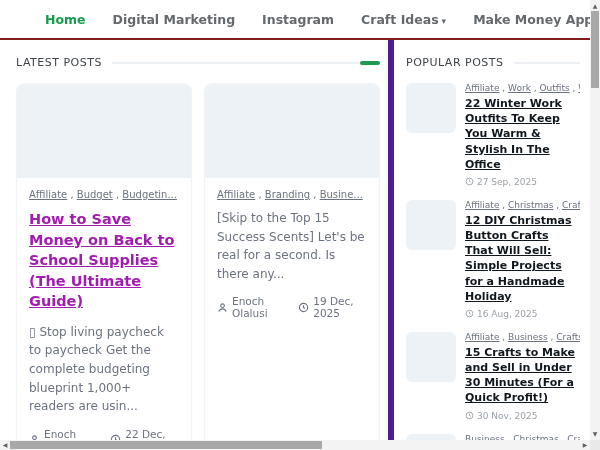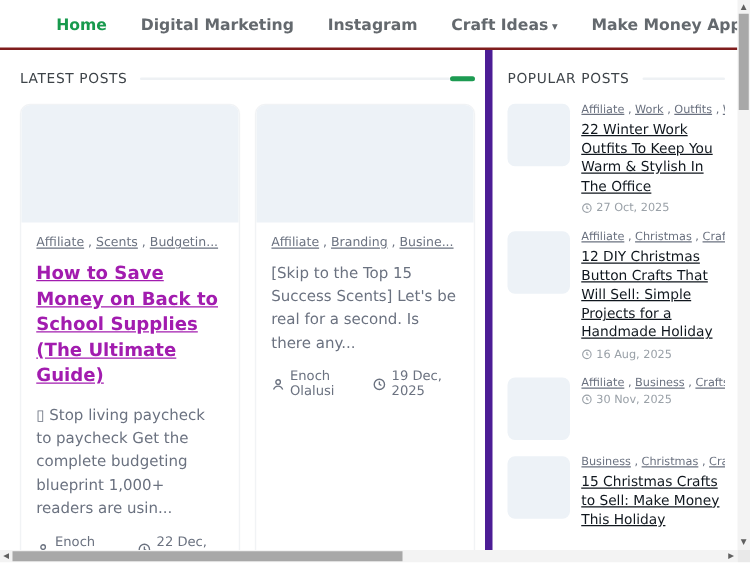--- a/index.html
+++ b/index.html
@@ -40,21 +40,21 @@
   .excerpt { font-size:12px; color:#6b7280; line-height:1.55; margin-bottom:12px; }
   .meta { display:flex; align-items:center; gap:12px; font-size:10.5px; color:#6b7280; }
   .meta-item { display:flex; align-items:center; gap:4px; }
   .micon { width:11px; height:11px; flex-shrink:0; }
 
   
   .s-item { display:flex; gap:9px; margin-bottom:13px; }
   .s-thumb { width:50px; height:50px; border-radius:6px; background:#edf2f7; flex-shrink:0; }
   .s-text { min-width:0; }
   .s-cats { font-size:9px; color:#6b7280; margin-bottom:3px; white-space:nowrap; overflow:hidden; }
-  .s-title { display:block; font-size:11px; font-weight:normal; color:#10171e;
+  .s-title { display:block; font-size:11px; font-weight:bold; color:#10171e;
     text-decoration:underline; line-height:1.38; margin-bottom:5px; cursor:pointer; }
   .s-date { display:flex; align-items:center; gap:3px; font-size:9px; color:#9aa1a8; }
   .sicon { width:9px; height:9px; flex-shrink:0; }
 
   
   .vscroll { position:absolute; top:0; right:0; width:10px; height:440px; background:#f3f3f3; }
   .vthumb { position:absolute; top:11px; left:1px; width:8px; height:77px; background:#a8a8a8; }
   .hscroll { position:absolute; bottom:0; left:0; width:590px; height:10px; background:#f3f3f3; }
   .hthumb { position:absolute; left:10px; top:1px; width:312px; height:8px; background:#a8a8a8; }
   .sb-arrow { position:absolute; font-size:6px; color:#606060; line-height:10px; width:10px;
@@ -83,21 +83,21 @@
         <span class="sec-line"></span>
         <span class="sec-dash"></span>
       </div>
 
       <div class="grid">
 
         <article class="card">
           <div class="card-img"></div>
           <div class="card-body">
             <div class="cats">
-              <span class="cat">Affiliate</span><span class="sep"></span><span class="cat">Scents</span><span class="sep"></span><span class="cat">Budgetin...</span>
+              <span class="cat">Affiliate</span><span class="sep"></span><span class="cat">Budget</span><span class="sep"></span><span class="cat">Budgetin...</span>
             </div>
             <a class="post-title">How to Save Money on Back to School Supplies (The Ultimate Guide)</a>
             <p class="excerpt">▯ Stop living paycheck to paycheck Get the complete budgeting blueprint 1,000+ readers are usin...</p>
             <div class="meta">
               <span class="meta-item">
                 <svg class="micon" viewBox="0 0 24 24" fill="none" stroke="#6b7280" stroke-width="2.4">
                     <circle cx="12" cy="8" r="4"></circle>
                     <path d="M4 21c1.5-4 4.5-6 8-6s6.5 2 8 6"></path>
                   </svg>
                 <span>Enoch Olalusi</span>
@@ -153,21 +153,21 @@
         <div class="s-text">
           <div class="s-cats">
             <span class="cat">Affiliate</span><span class="sep"></span><span class="cat">Work</span><span class="sep"></span><span class="cat">Outfits</span><span class="sep"></span><span class="cat">Wi...</span>
           </div>
           <a class="s-title">22 Winter Work Outfits To Keep You Warm &amp; Stylish In The Office</a>
           <div class="s-date">
             <svg class="sicon" viewBox="0 0 24 24" fill="none" stroke="#9aa1a8" stroke-width="2.4">
                 <circle cx="12" cy="12" r="9"></circle>
                 <path d="M12 7v5l3.5 2"></path>
               </svg>
-            <span>27 Oct, 2025</span>
+            <span>27 Sep, 2025</span>
           </div>
         </div>
       </div>
 
       <div class="s-item">
         <div class="s-thumb"></div>
         <div class="s-text">
           <div class="s-cats">
             <span class="cat">Affiliate</span><span class="sep"></span><span class="cat">Christmas</span><span class="sep"></span><span class="cat">Crafts</span>
           </div>
@@ -181,20 +181,21 @@
           </div>
         </div>
       </div>
 
       <div class="s-item">
         <div class="s-thumb"></div>
         <div class="s-text">
           <div class="s-cats">
             <span class="cat">Affiliate</span><span class="sep"></span><span class="cat">Business</span><span class="sep"></span><span class="cat">Crafts</span><span class="sep"></span>
           </div>
+          <a class="s-title">15 Crafts to Make and Sell in Under 30 Minutes (For a Quick Profit!)</a>
           <div class="s-date">
             <svg class="sicon" viewBox="0 0 24 24" fill="none" stroke="#9aa1a8" stroke-width="2.4">
                 <circle cx="12" cy="12" r="9"></circle>
                 <path d="M12 7v5l3.5 2"></path>
               </svg>
             <span>30 Nov, 2025</span>
           </div>
         </div>
       </div>
 

